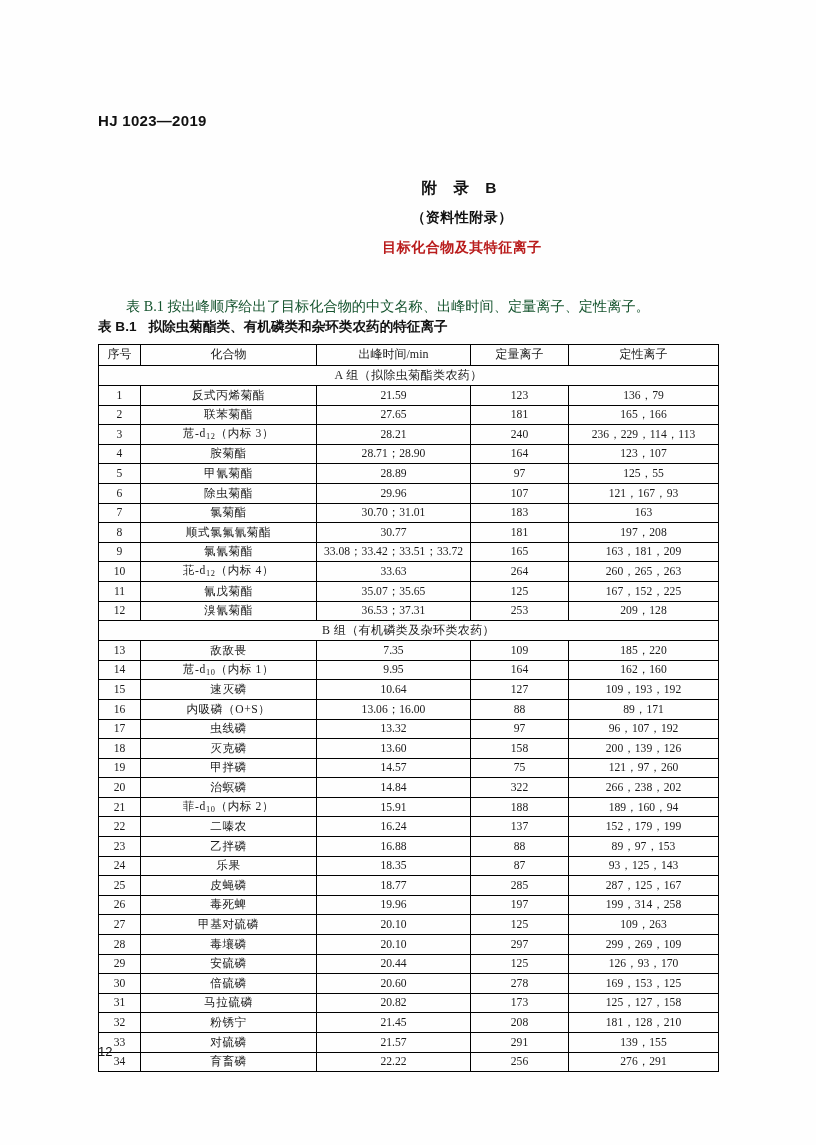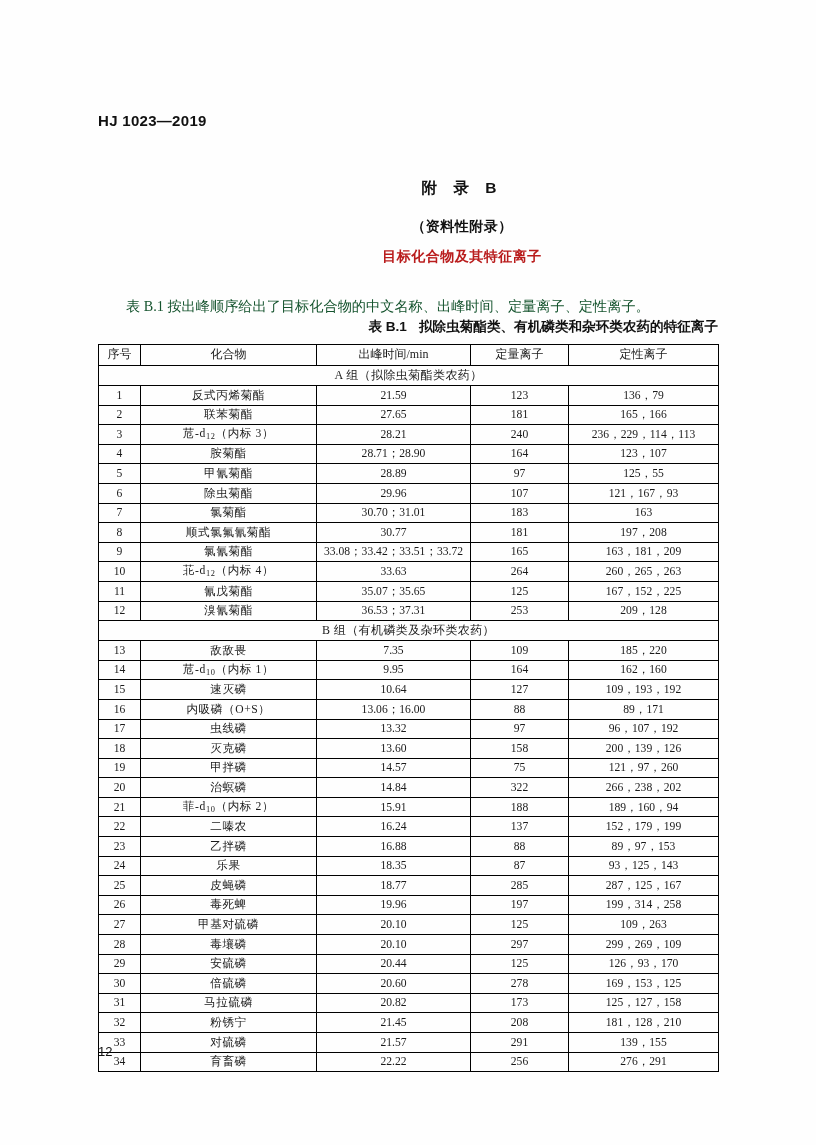--- a/index.html
+++ b/index.html
@@ -46,21 +46,21 @@
     font-size: 15.5px;
     font-weight: bold;
     letter-spacing: 6px;
     color: #111;
     margin-left: 108px;
   }
   .appendix-sub {
     font-size: 14px;
     font-weight: bold;
     color: #111;
-    margin-top: 19px;
+    margin-top: 10px;
     letter-spacing: 0.5px;
     margin-left: 108px;
   }
   .appendix-sub2 {
     font-size: 14px;
     font-weight: bold;
     color: #b91c1c;
     margin-top: 12px;
     letter-spacing: 0.5px;
     margin-left: 108px;
@@ -78,21 +78,21 @@
     color: #14532d;
     margin-top: 7px;
   }
 
   
   .table-caption {
     position: absolute;
     left: 98px;
     width: 620px;
     top: 318px;
-    text-align: right;
+    text-align: left;
     font-family: "Liberation Sans", "DejaVu Sans", sans-serif;
     font-size: 13.6px;
     font-weight: bold;
     color: #111;
   }
   .table-caption .cap-num { margin-right: 12px; }
 
   
   table.ions {
     position: absolute;

